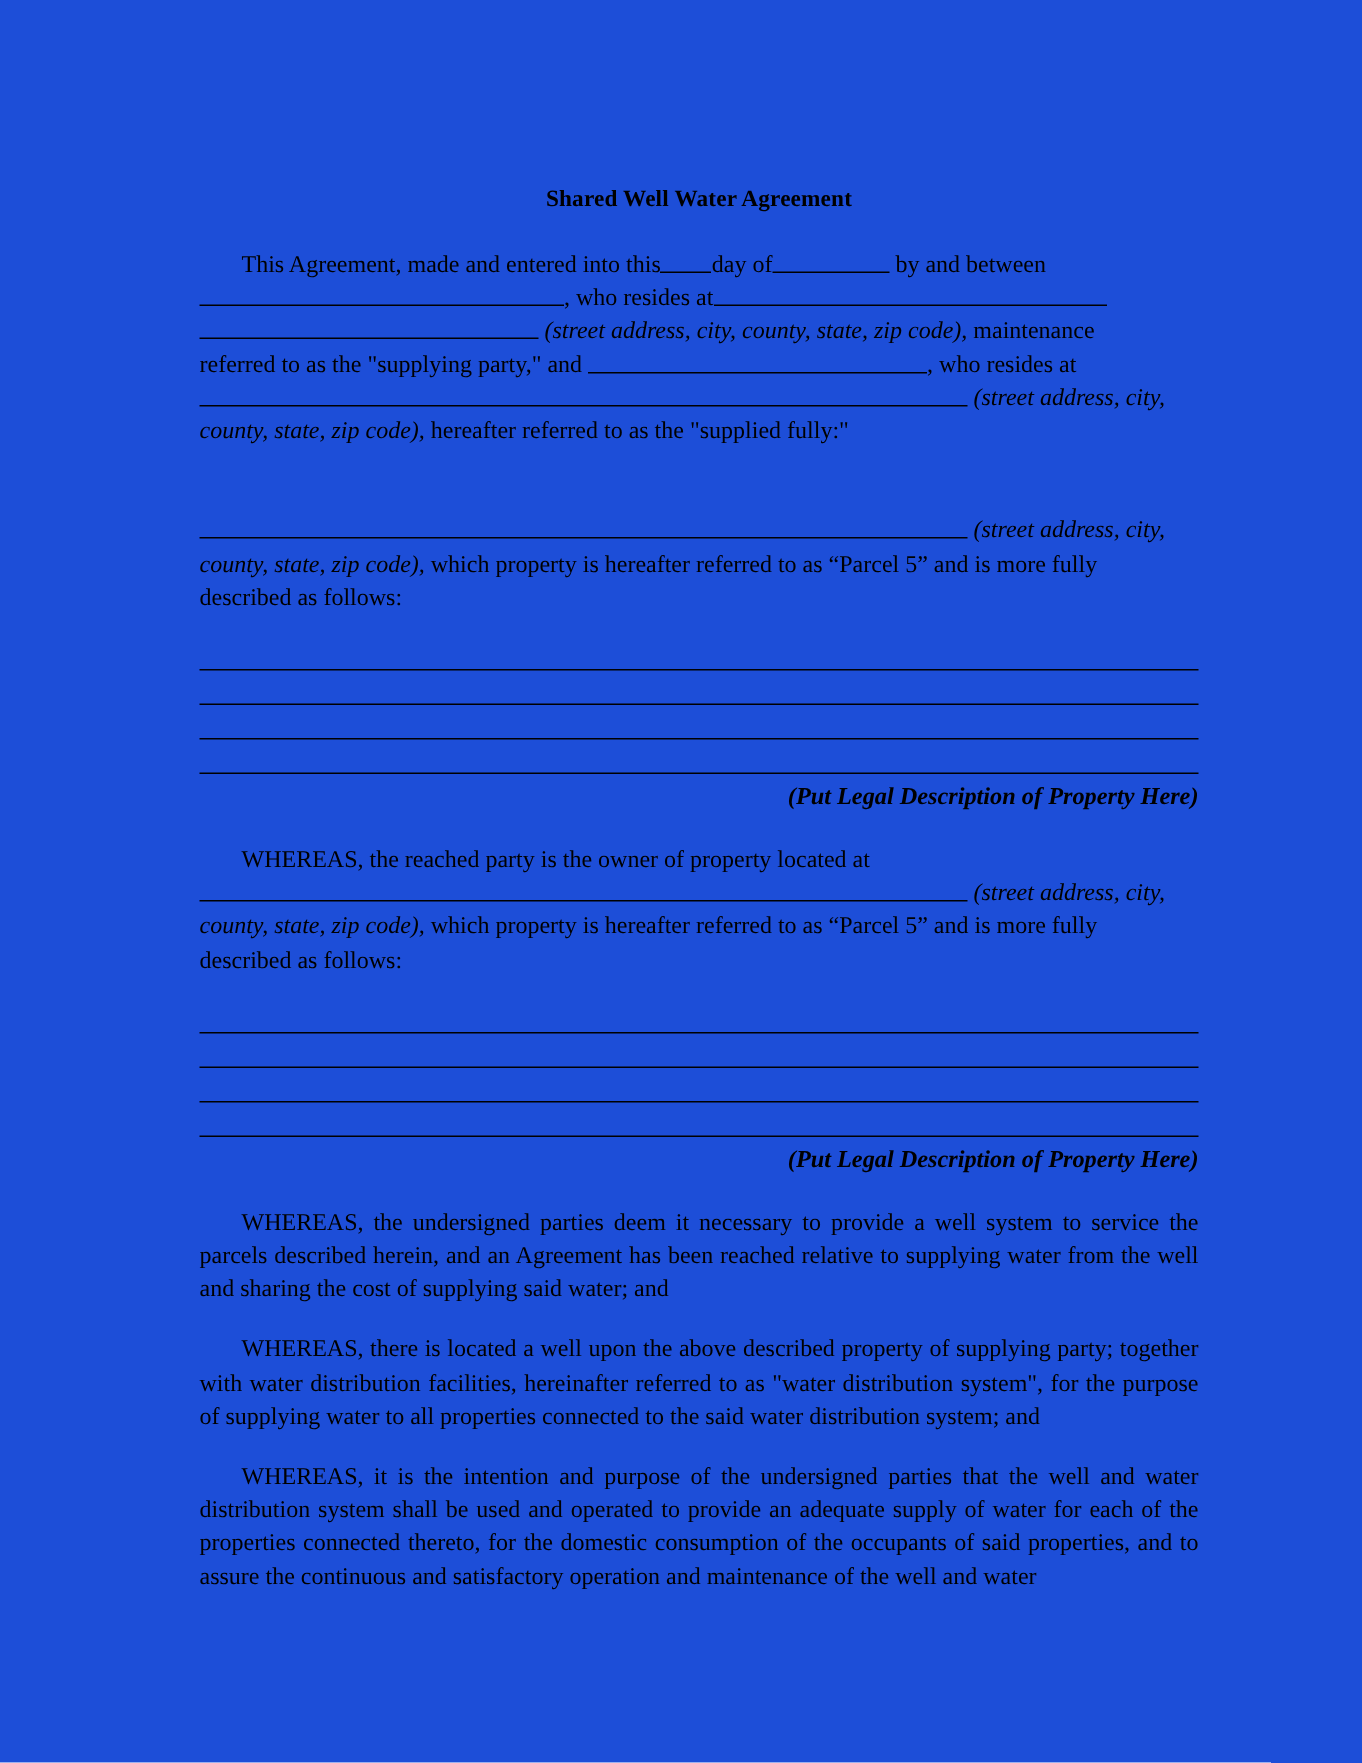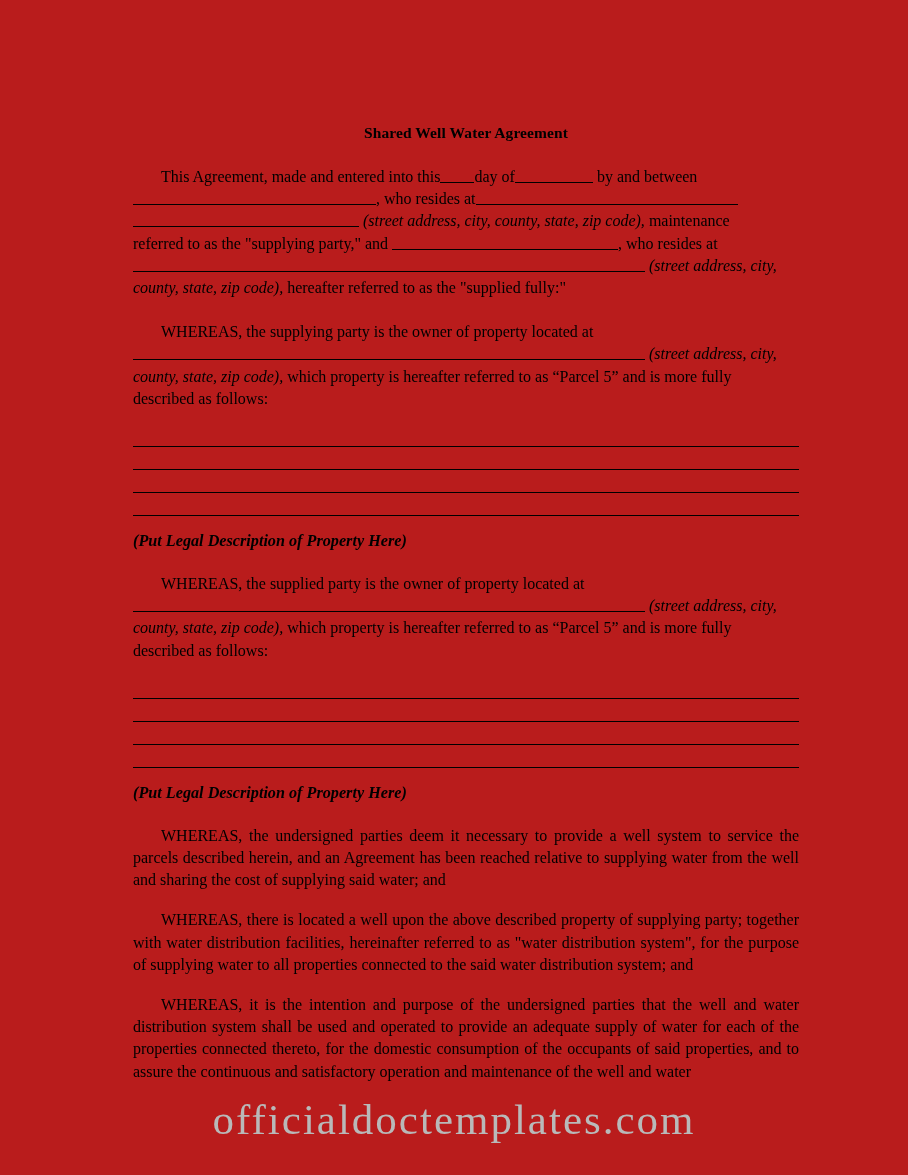--- a/index.html
+++ b/index.html
@@ -13,21 +13,21 @@
     position: relative;
     font-family: "Liberation Serif", serif;
     color: #000000;
     overflow: hidden;
   }
   .page {
     position: absolute;
     left: 0; top: 0;
     width: 908px;
     height: 1175px;
-    background: #b91c1c;
+    background: #1d4ed8;
   }
   .doc {
     position: absolute;
     left: 133px;
     top: 124px;
     width: 666px;
   }
   .doc-title {
     text-align: center;
     font-weight: bold;
@@ -67,25 +67,25 @@
   .gap-sm { height: 18px; }
   .rule-block {
     margin-top: 14px;
   }
   .rule {
     border-bottom: 1px solid #000;
     height: 22px;
     width: 666px;
   }
   .legend {
-    text-align: left;
+    text-align: right;
     font-weight: bold;
     font-style: italic;
     font-size: 16.2px;
-    margin-top: 16px;
+    margin-top: 6px;
   }
   .watermark {
     position: absolute;
     left: 0;
     top: 1095px;
     width: 908px;
     text-align: center;
     font-family: "Liberation Serif", serif;
     font-size: 43px;
     letter-spacing: 2px;
@@ -106,38 +106,38 @@
       <span class="blank b-md"></span><span>, who resides at</span><span class="blank b-lg"></span><br>
       <span class="blank b-xl"></span> <span class="bi">(street address, city, county, state, zip code),</span> <span>maintenance</span><br>
       <span>referred to as the "supplying party," and</span> <span class="blank b-xl"></span><span>, who resides at</span><br>
       <span class="blank b-wide"></span> <span class="bi">(street address, city,</span><br>
       <span class="bi">county, state, zip code),</span> <span>hereafter referred to as the "supplied fully:"</span>
     </p>
 
     <div class="gap"></div>
 
     <p class="para">
-      <span class="indent"></span><span>WHEREAS, the supplying party is the owner of property located at</span><br>
+      <span class="indent"></span><br>
       <span class="blank b-wide"></span> <span class="bi">(street address, city,</span><br>
       <span class="bi">county, state, zip code),</span> <span>which property is hereafter referred to as “Parcel 5” and is more fully</span><br>
       <span>described as follows:</span>
     </p>
 
     <div class="rule-block">
       <div class="rule"></div>
       <div class="rule"></div>
       <div class="rule"></div>
       <div class="rule"></div>
     </div>
     <div class="legend">(Put Legal Description of Property Here)</div>
 
     <div class="gap"></div>
 
     <p class="para">
-      <span class="indent"></span><span>WHEREAS, the supplied party is the owner of property located at</span><br>
+      <span class="indent"></span><span>WHEREAS, the reached party is the owner of property located at</span><br>
       <span class="blank b-wide"></span> <span class="bi">(street address, city,</span><br>
       <span class="bi">county, state, zip code),</span> <span>which property is hereafter referred to as “Parcel 5” and is more fully</span><br>
       <span>described as follows:</span>
     </p>
 
     <div class="rule-block">
       <div class="rule"></div>
       <div class="rule"></div>
       <div class="rule"></div>
       <div class="rule"></div>
@@ -157,14 +157,13 @@
     </p>
 
     <div class="gap-sm"></div>
 
     <p class="para">
       <span class="indent"></span><span>WHEREAS, it is the intention and purpose of the undersigned parties that the well and water distribution system shall be used and operated to provide an adequate supply of water for each of the properties connected thereto, for the domestic consumption of the occupants of said properties, and to assure the continuous and satisfactory operation and maintenance of the well and water</span>
     </p>
 
   </div>
 
-  <div class="watermark">officialdoctemplates.com</div>
 </div>
 
 </body></html>

